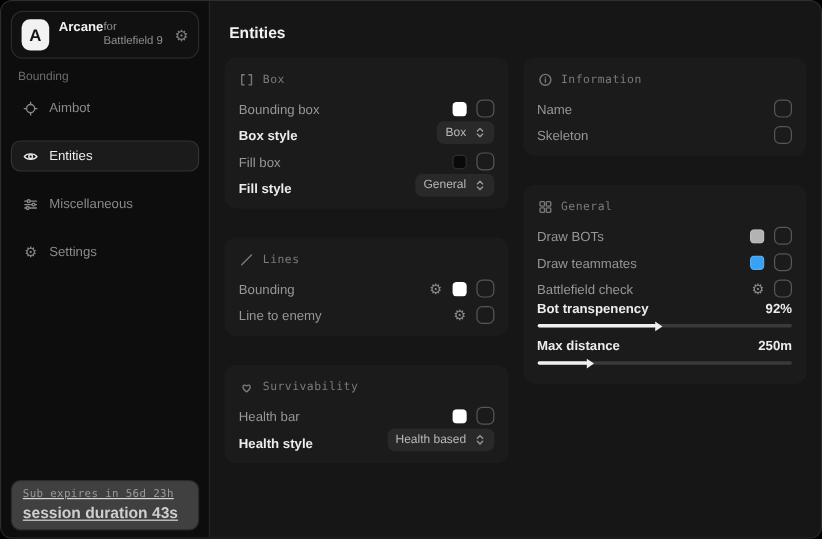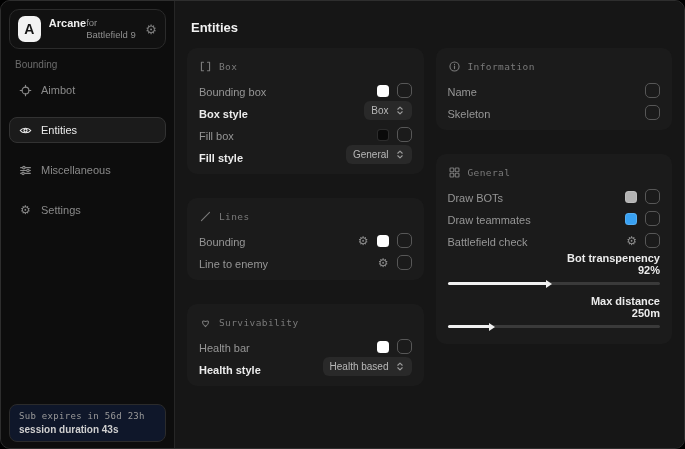--- a/index.html
+++ b/index.html
@@ -15,43 +15,43 @@
   .logo{width:26px;height:26px;border-radius:7px;background:#f2f2f2;color:#151515;font-weight:bold;font-size:14px;display:flex;align-items:center;justify-content:center;}
   .brand-text{display:flex;flex-direction:row;line-height:1.25;}
   .brand-name{font-size:11px;font-weight:bold;color:#f0f0f0;}
   .brand-sub{font-size:9.5px;color:#8f8f8f;}
   .brand-gear{margin-left:auto;color:#7d7d7d;font-size:13px;line-height:1;}
   .category{font-size:10px;color:#6c6c6c;margin:10px 14px 7px;}
   .nav{display:flex;flex-direction:column;gap:14px;margin:0 8px;}
   .nav-item{height:26px;display:flex;align-items:center;gap:9px;padding:0 9px;border-radius:8px;color:#8a8a8a;font-size:11px;border:1px solid transparent;cursor:default;}
   .nav-item.selected{background:#1b1b1b;border-color:#323232;color:#ececec;}
   .nav-item .ic{display:flex;width:13px;justify-content:center;color:inherit;}
-  .sidebar-footer{position:absolute;left:8px;right:8px;bottom:6px;border:1px solid #2b2b2b;border-radius:8px;padding:6px 9px;background:#0f172a;}
+  .sidebar-footer{position:absolute;left:8px;right:8px;bottom:6px;border:1px solid #2b2b2b;border-radius:8px;padding:6px 9px;background:#404040;text-decoration:underline;}
   .foot1{font-family:"DejaVu Sans Mono",monospace;font-size:9px;color:#9a9a9a;letter-spacing:.3px;}
-  .foot2{font-size:10px;font-weight:bold;color:#cfcfcf;margin-top:3px;}
+  .foot2{font-size:13px;font-weight:bold;color:#cfcfcf;margin-top:3px;}
   
   .main{position:absolute;left:174px;right:0;top:0;bottom:0;background:#161616;}
   .page-title{font-size:13px;font-weight:bold;color:#f2f2f2;padding:19px 0 0 16px;}
   .cards-wrap{display:flex;gap:12px;padding:13px 12px 0 12px;align-items:flex-start;}
   .col{display:flex;flex-direction:column;gap:24px;width:237px;}
   .card{background:#1b1b1b;border-radius:10px;padding:9px 12px 10px;width:100%;}
   .card-header{display:flex;align-items:center;gap:7px;color:#7a7a7a;font-family:"DejaVu Sans Mono",monospace;font-size:9.5px;letter-spacing:.4px;height:19px;}
   .card-header .ic{display:flex;width:13px;justify-content:center;}
   .row{min-height:22px;display:flex;align-items:flex-end;}
   .row .lbl{font-size:11px;color:#969696;}
   .row.bright .lbl{color:#ececec;font-weight:bold;}
   .controls{margin-left:auto;display:flex;align-items:center;gap:8px;}
   .swatch{width:12px;height:12px;border-radius:3.5px;border:1px solid rgba(255,255,255,.14);}
   .checkbox{width:15px;height:15px;border-radius:5px;border:1.5px solid #575757;background:transparent;}
   .gear-mini{color:#8d8d8d;font-size:12px;line-height:1;font-family:"DejaVu Sans",sans-serif;}
   .dropdown{background:#292929;border-radius:6px;height:19px;display:flex;align-items:center;gap:6px;padding:0 7px;}
   .dropdown .dval{font-size:10px;color:#b8b8b8;}
   .dropdown .ic{display:flex;color:#9a9a9a;}
   .slider-row{display:block;padding:4px 0 6px;}
-  .slider-top{display:flex;align-items:flex-end;flex-direction:column;}
+  .slider-top{display:flex;align-items:flex-end;}
   .slider-top .lbl{font-size:11px;color:#ececec;font-weight:bold;}
   .slider-val{margin-left:auto;font-size:11px;font-weight:bold;color:#ececec;}
   .track{margin-top:6px;height:3px;background:#3a3a3a;border-radius:2px;position:relative;}
   .fill{position:absolute;left:0;top:0;height:3px;background:#f0f0f0;border-radius:2px;}
   .fill::after{content:"";position:absolute;right:-5px;top:-2.5px;width:0;height:0;border-left:6px solid #f0f0f0;border-top:4px solid transparent;border-bottom:4px solid transparent;}
   svg{display:block;}
 </style>
 </head>
 <body>
 

